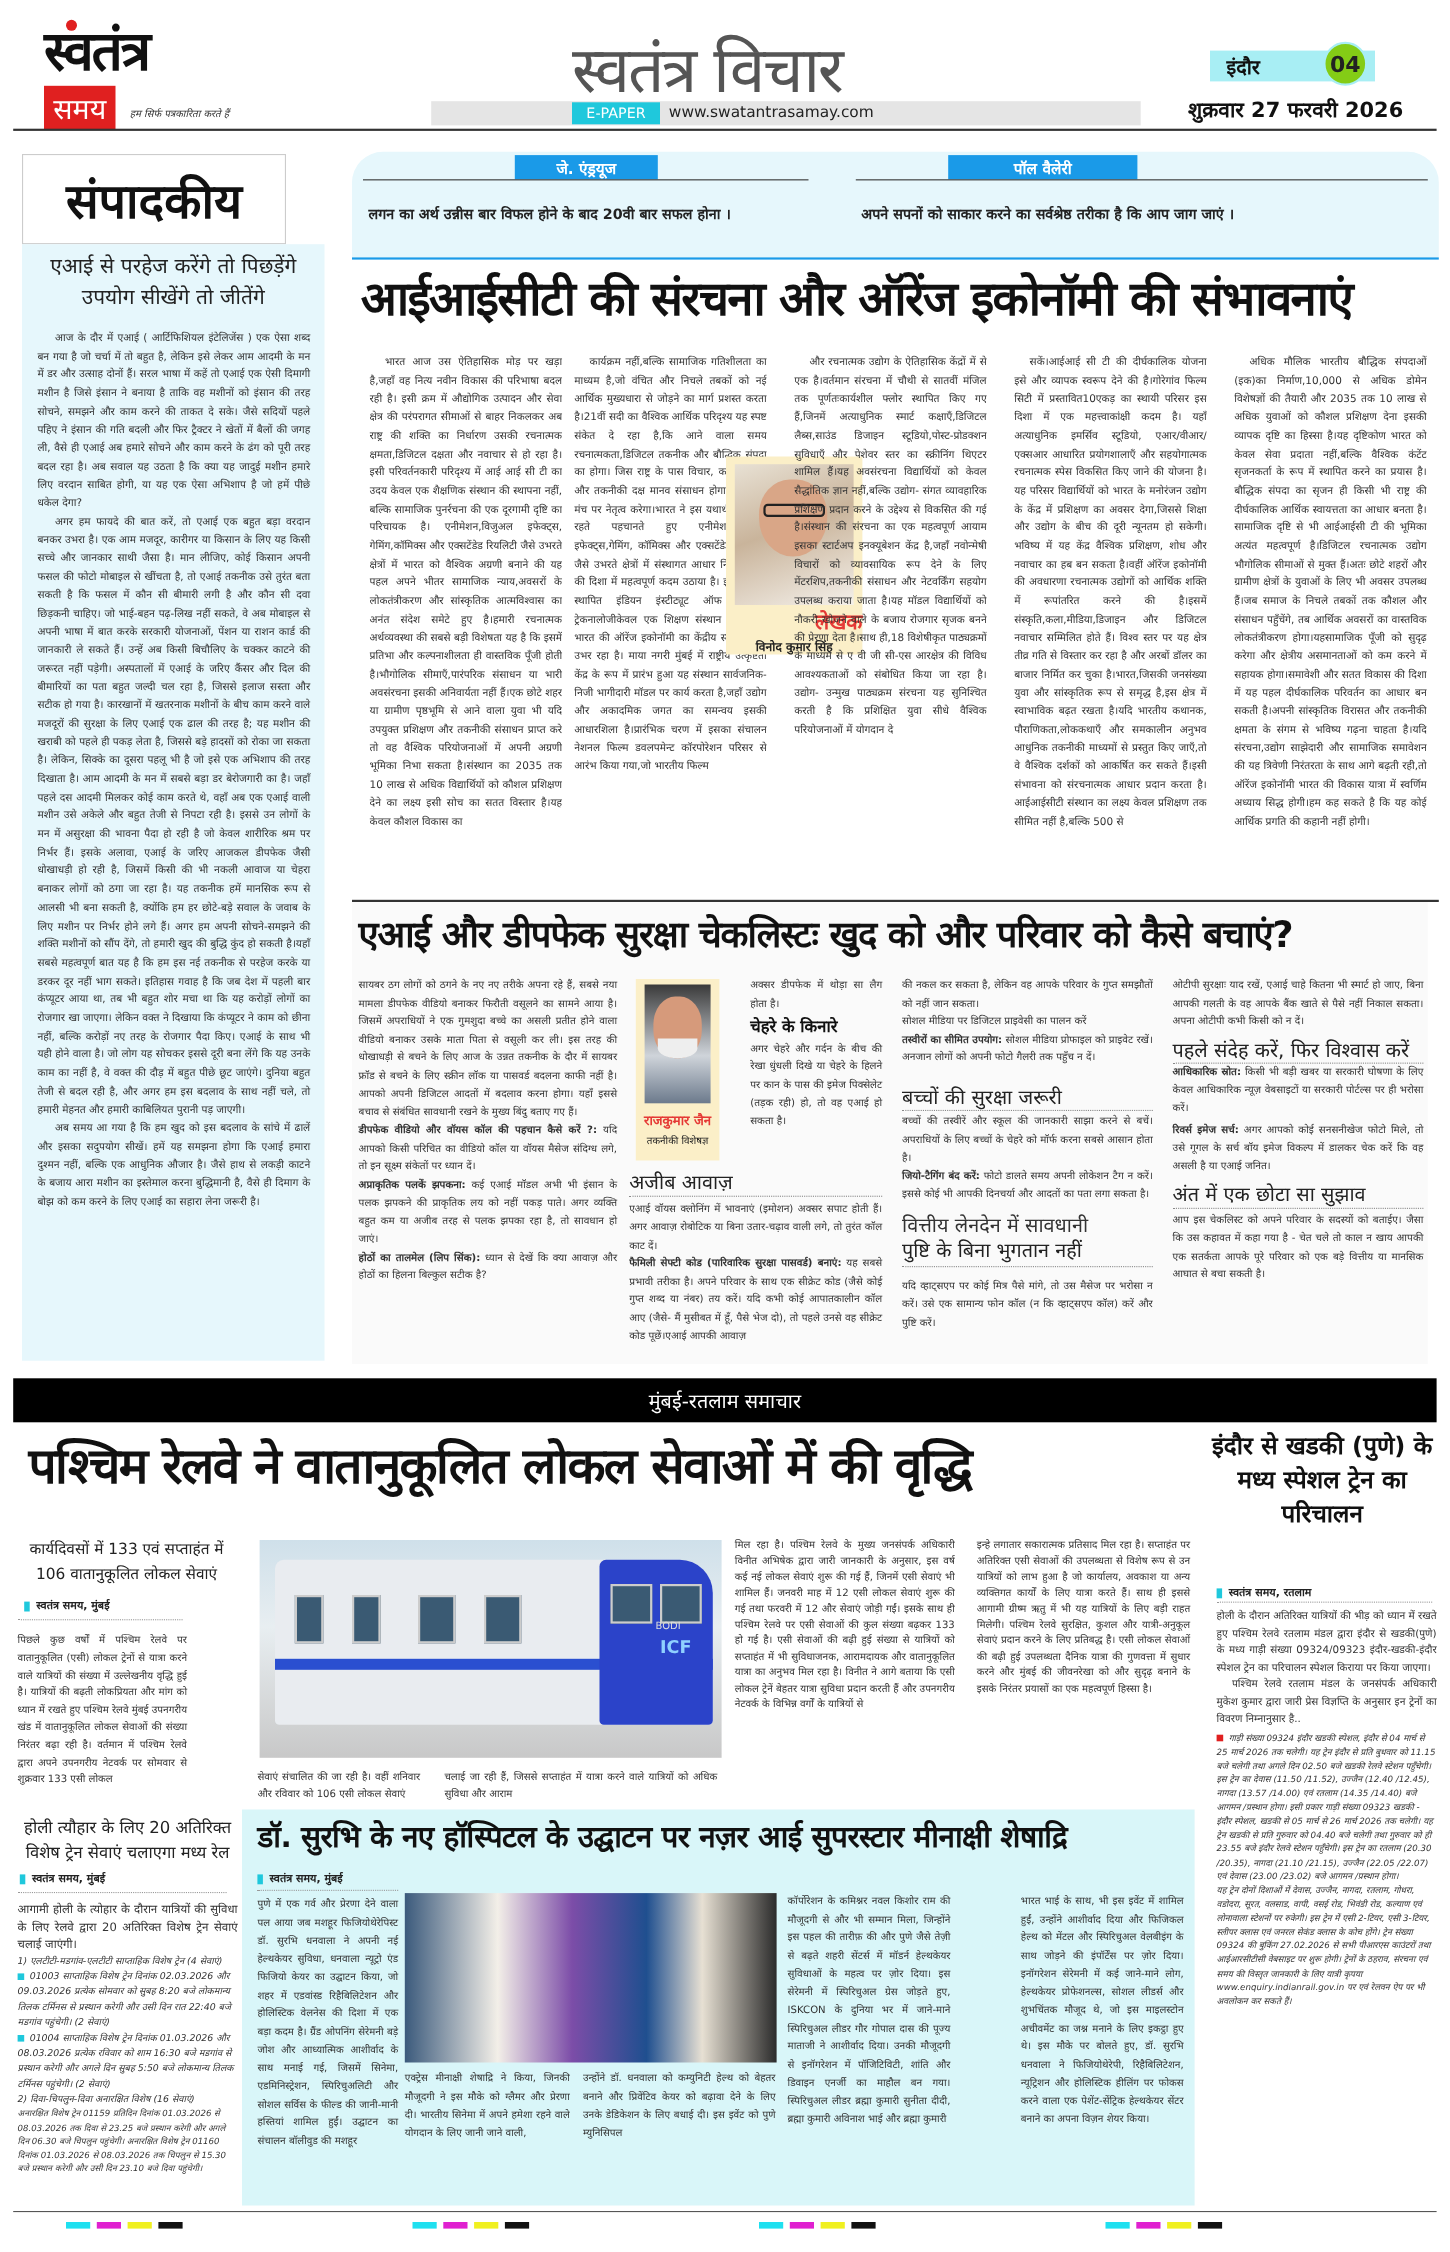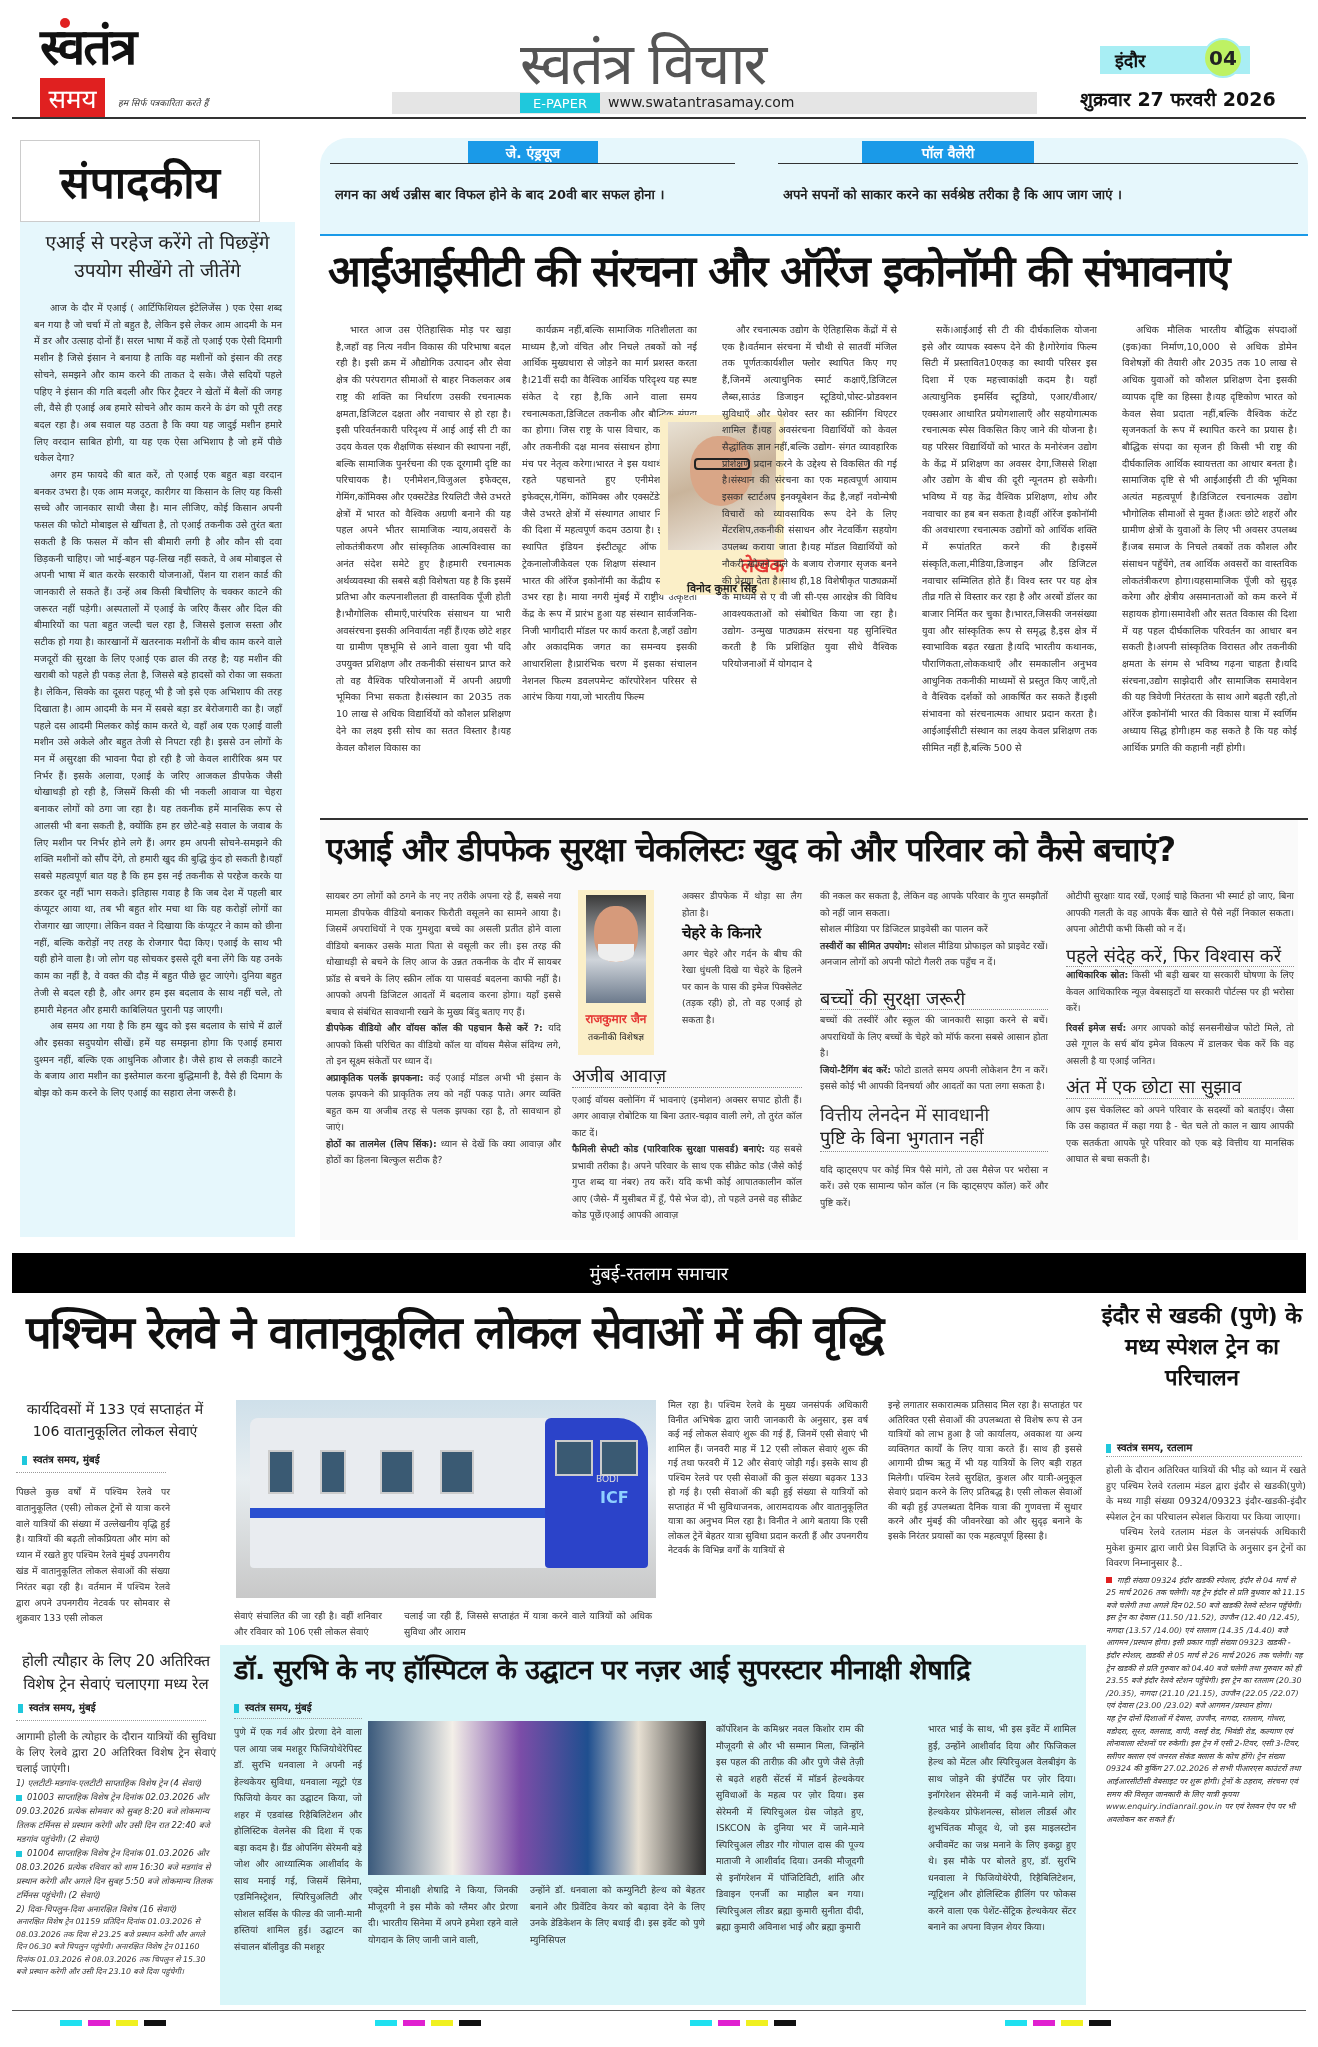--- a/index.html
+++ b/index.html
@@ -8,21 +8,21 @@
 .logo-top{left:40px;top:22px;font-family:"DejaVu Serif",serif;font-weight:900;font-size:50px;color:#111;letter-spacing:-2px;line-height:1}
 .logo-dot{left:60px;top:18px;width:10px;height:10px;border-radius:50%;background:#e02020}
 .logo-box{left:40px;top:78px;width:65px;height:40px;background:#e02020;color:#fff;font-weight:400;font-size:26px;display:flex;align-items:center;justify-content:center}
 .tagline{left:118px;top:96px;font-size:9px;font-style:italic;color:#333}
 .paper-title{left:520px;top:22px;font-size:58px;color:#555;font-family:"DejaVu Sans",sans-serif;font-weight:400;letter-spacing:-2px}
 .urlbar{left:392px;top:92px;width:645px;height:22px;background:#e5e5e5}
 .epaper{left:520px;top:93px;width:80px;height:20px;background:#1fc8dc;color:#fff;font-size:13px;display:flex;align-items:center;justify-content:center}
 .url{left:608px;top:94px;font-size:14px;color:#222}
 .city-box{left:1100px;top:46px;width:150px;height:28px;background:#a8eef4}
 .city{left:1115px;top:48px;font-size:18px;font-weight:bold;color:#111}
-.page-no{left:1203px;top:38px;width:40px;height:40px;border-radius:50%;background:#bef264;border:2px solid #a8eef4;font-size:20px;font-weight:bold;display:flex;align-items:center;justify-content:center}
+.page-no{left:1203px;top:38px;width:40px;height:40px;border-radius:50%;background:#84cc16;border:2px solid #a8eef4;font-size:20px;font-weight:bold;display:flex;align-items:center;justify-content:center}
 .date{left:1080px;top:86px;font-size:19px;font-weight:bold;color:#111}
 .rule{left:12px;top:117px;width:1294px;height:2px;background:#333}
 .editorial-box{left:20px;top:140px;width:240px;height:82px;border:1px solid #ccc;background:#fff;display:flex;align-items:center;justify-content:center;font-size:44px;font-weight:900;color:#111}
 .left-col{left:20px;top:222px;width:275px;height:1015px;background:#e6f7fc}
 .left-head{left:20px;top:228px;width:275px;text-align:center;font-size:19px;line-height:28px;color:#222}
 .left-body{left:34px;top:300px;width:248px;font-size:9.5px;line-height:16.7px;text-align:justify;color:#333}
 .left-body p{text-indent:16px}
 .quote-box{left:320px;top:138px;width:988px;height:96px;background:#e6f7fc;border-radius:28px 28px 0 0}
 .author-tab{height:22px;background:#1a9ae8;color:#fff;font-size:14px;font-weight:bold;display:flex;align-items:center;justify-content:center}
 .quote-rule{height:1px;background:#333}

